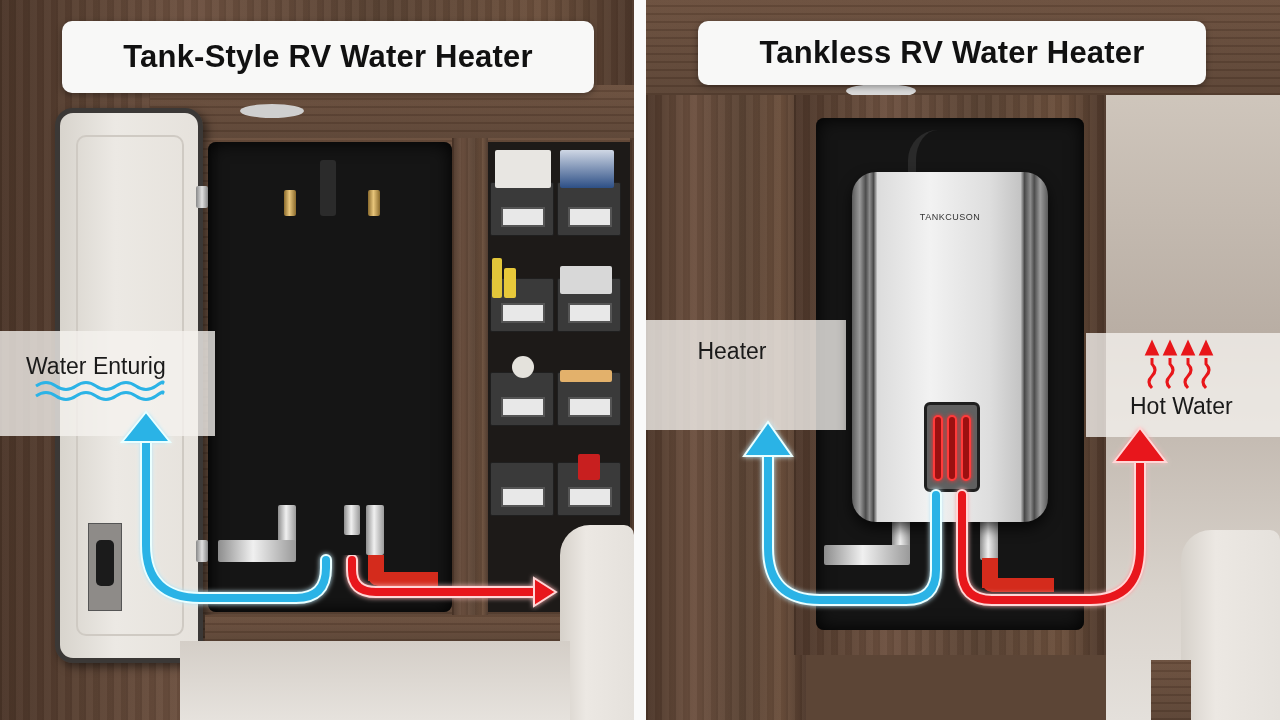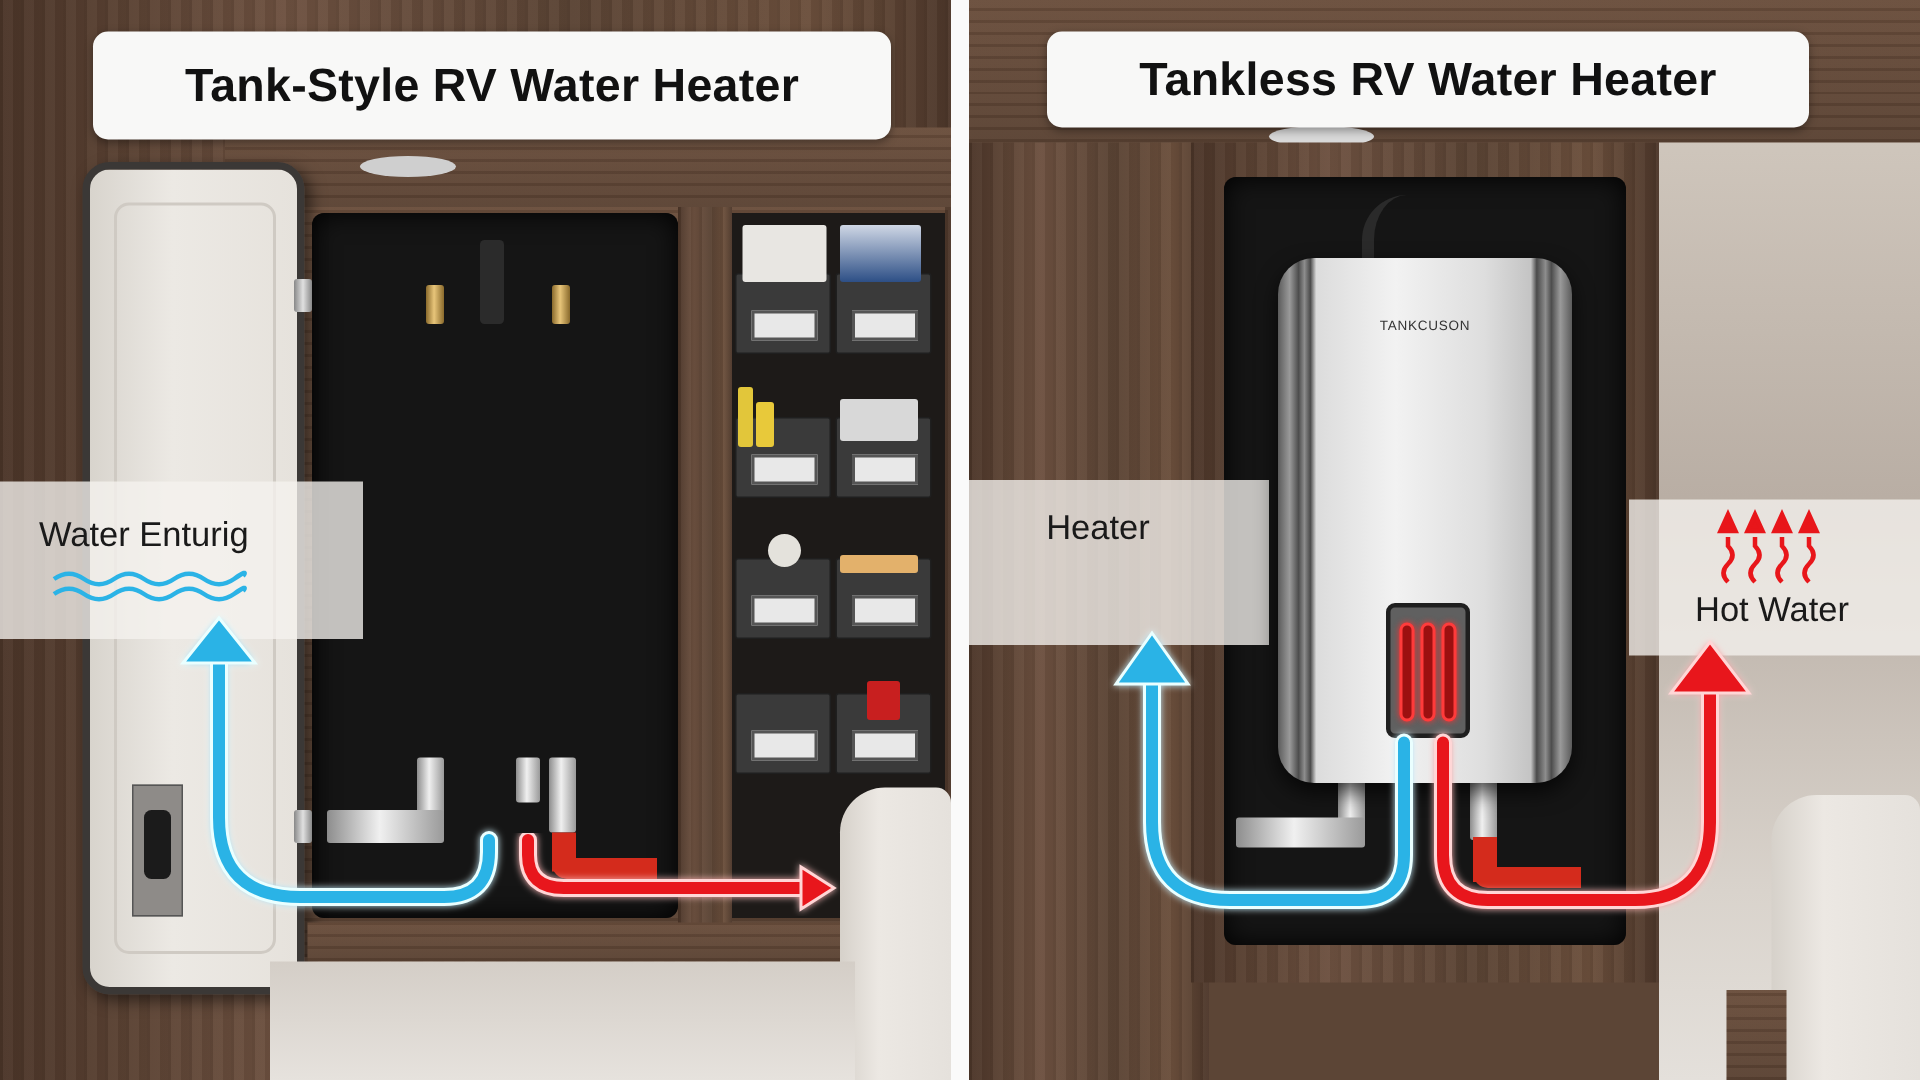--- a/index.html
+++ b/index.html
@@ -185,21 +185,21 @@
     <div id="door-inner"></div>
     <div id="door-latch"></div>
   </div>
   <div class="hinge" style="left:196px;top:186px;"></div>
   <div class="hinge" style="left:196px;top:540px;"></div>
 
   <div class="couch" style="left:560px;top:525px;width:74px;height:195px;"></div>
   <div class="wood-h" style="left:205px;top:615px;width:355px;height:26px;"></div>
   <div style="position:absolute;left:180px;top:641px;width:390px;height:79px;background:linear-gradient(180deg,#d4cec7,#e6e2dd);"></div>
 
-  <div class="label-band" style="left:0;top:321px;width:242px;height:105px;">
+  <div class="label-band" style="left:0;top:331px;width:215px;height:105px;">
     <div style="position:absolute;left:26px;top:22px;">Water Enturig</div>
   </div>
 
   <div class="title-box" style="left:62px;top:21px;width:532px;height:72px;">Tank-Style RV Water Heater</div>
 </div>
 
 <div id="divider"></div>
 
 <div id="right-panel" class="panel">
   <div class="wood" style="left:0;top:0;width:160px;height:720px;"></div>

